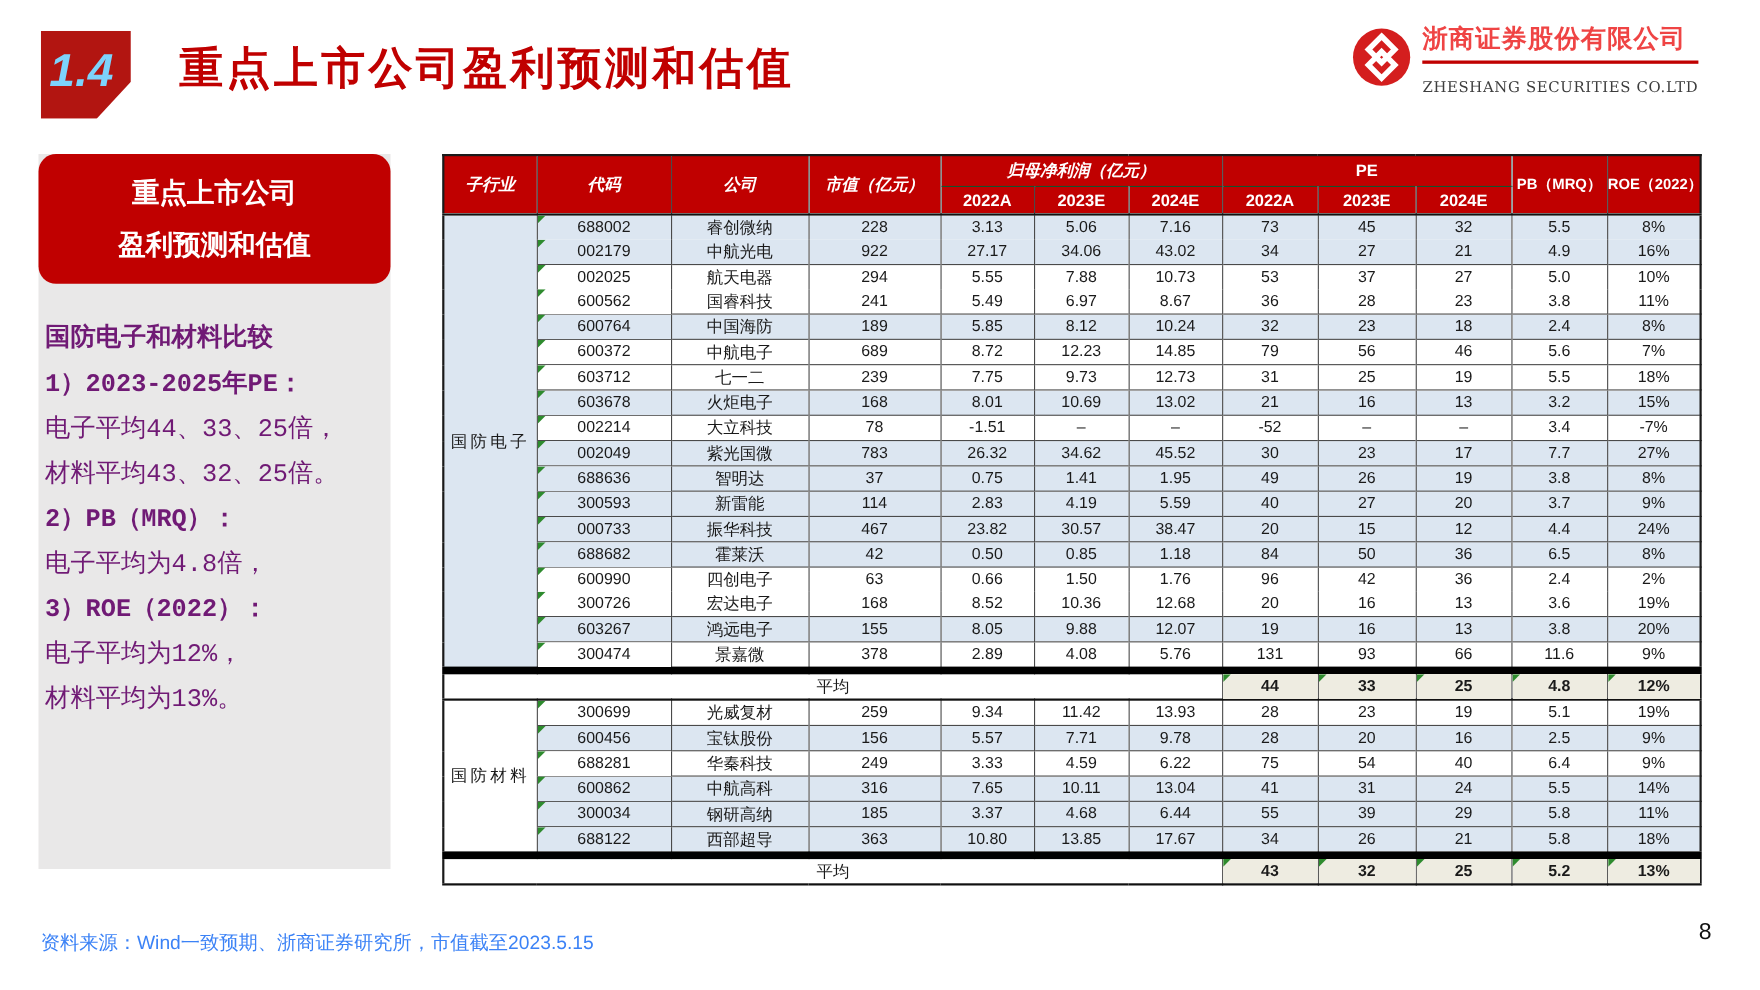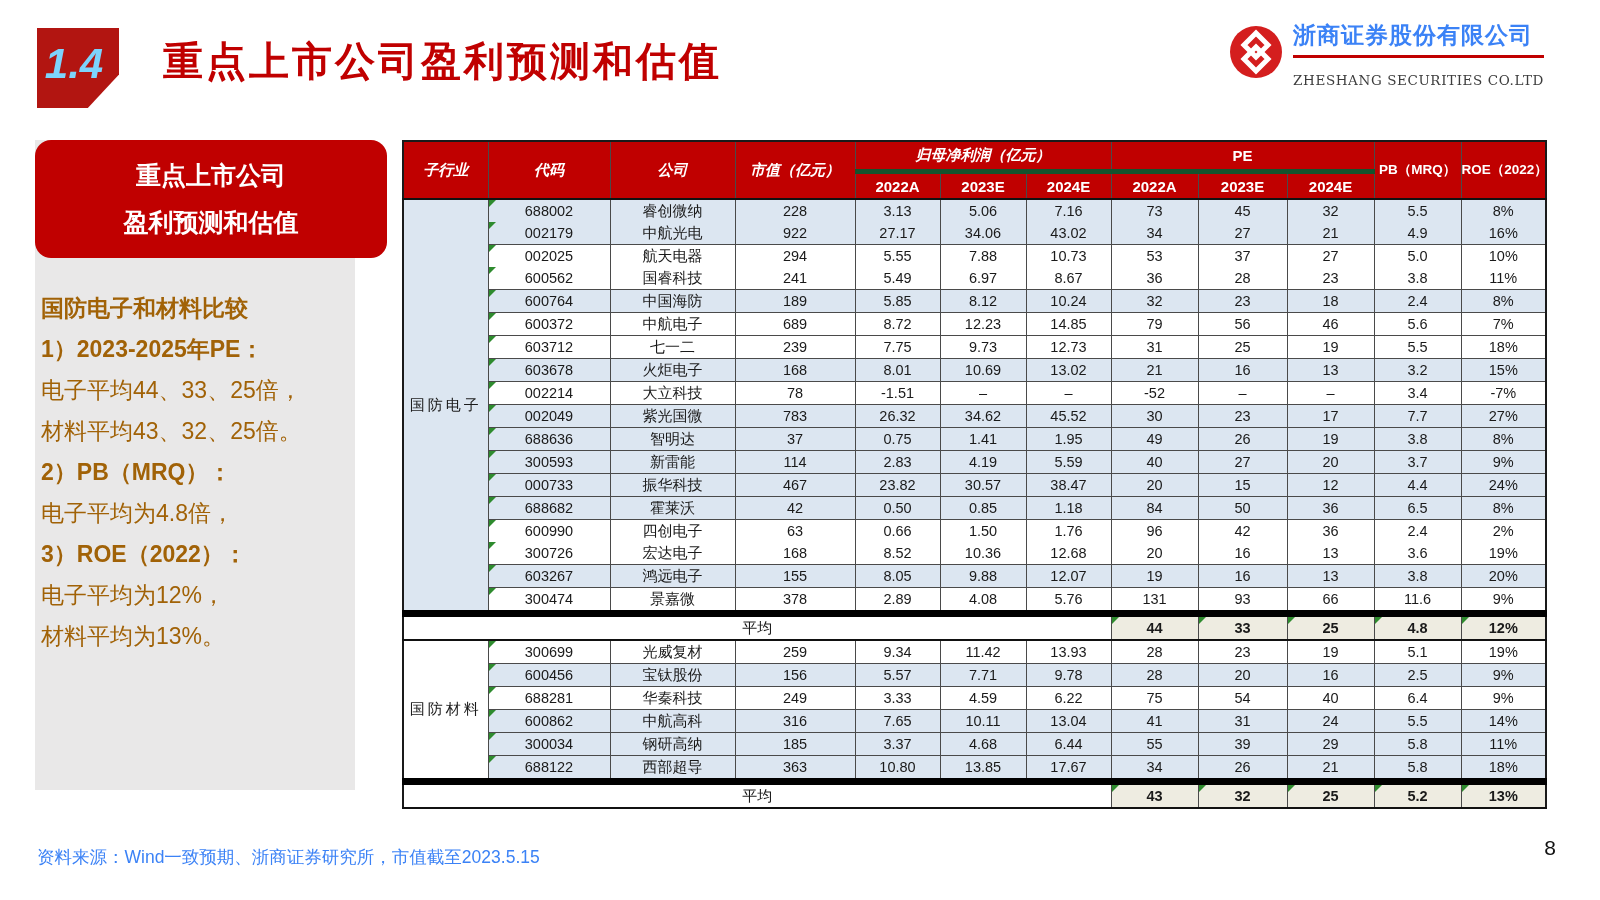--- a/index.html
+++ b/index.html
@@ -15,48 +15,48 @@
     clip-path:polygon(0 0,100% 0,100% 58%,62% 100%,0 100%);
     padding:0 8px 8px 0;box-sizing:border-box;font-style:italic;
   }
   .page-title{
     position:absolute;left:163px;top:34px;font-size:40px;font-weight:bold;
     color:#c00000;letter-spacing:3px;
   }
   .logo{position:absolute;top:20px;right:56px;display:flex;align-items:center;gap:10px;}
   .logo-text{display:flex;flex-direction:column;}
   .logo-cn{
-    font-family:"DejaVu Serif",serif;font-size:23px;font-weight:bold;color:#3b82f6;
+    font-family:"DejaVu Serif",serif;font-size:23px;font-weight:bold;color:#ef4444;
     letter-spacing:1px;border-bottom:3px solid #c00000;padding-bottom:4px;white-space:nowrap;
   }
   .logo-en{
     font-family:"DejaVu Serif",serif;font-size:13.5px;color:#3d3d3d;
     letter-spacing:0.6px;margin-top:14px;white-space:nowrap;
   }
   
   .sidebar{position:absolute;left:35px;top:140px;width:320px;height:650px;background:#e9e8e8;}
   .sidebar-box{
-    position:absolute;left:0;top:0;width:352px;height:118px;background:#c00000;
+    position:absolute;left:0;top:0;width:320px;height:118px;background:#c00000;
     border-radius:16px;color:#fff;font-weight:bold;font-size:25px;text-align:center;
     display:flex;flex-direction:column;justify-content:center;gap:14px;
   }
-  .sidebar-notes{position:absolute;left:6px;top:148px;color:#a16207;}
+  .sidebar-notes{position:absolute;left:6px;top:148px;color:#701a75;font-family:Liberation Mono, monospace;}
   .note{font-size:23px;line-height:41px;white-space:nowrap;}
   .note-bold{font-weight:bold;}
   
   .table-wrap{position:absolute;left:402px;top:140px;}
   table{border-collapse:collapse;table-layout:fixed;width:1143px;border:2px solid #1a1a1a;}
   th,td{
     border-left:1px solid #4a4a4a;padding:0;text-align:center;
     overflow:hidden;white-space:nowrap;vertical-align:middle;
   }
   thead th{background:#c00000;color:#fff;font-weight:bold;font-size:15px;}
   thead{border-bottom:2px solid #111;}
   tr.h1 th{height:27px;}
-  tr.h2{border-top:5px solid #14532d;}
+  tr.h2{border-top:1px solid #14532d;}
   tr.h2 th{height:24px;}
   th.cjk{font-family:"DejaVu Serif",serif;font-style:italic;}
   th.small{font-size:13.5px;}
   tbody tr{border-top:1px solid #4a4a4a;}
   tbody tr.nb{border-top:none;}
   tbody td{height:22px;background:#ffffff;color:#1a1a1a;font-size:14.5px;}
   tbody tr.shade td{background:#dce6f1;}
   td.industry{background:#ffffff;font-family:"DejaVu Serif",serif;letter-spacing:3px;font-size:15px;}
   td.cname{font-family:"DejaVu Serif",serif;font-size:15px;}
   td.code,td.avgv{position:relative;}

